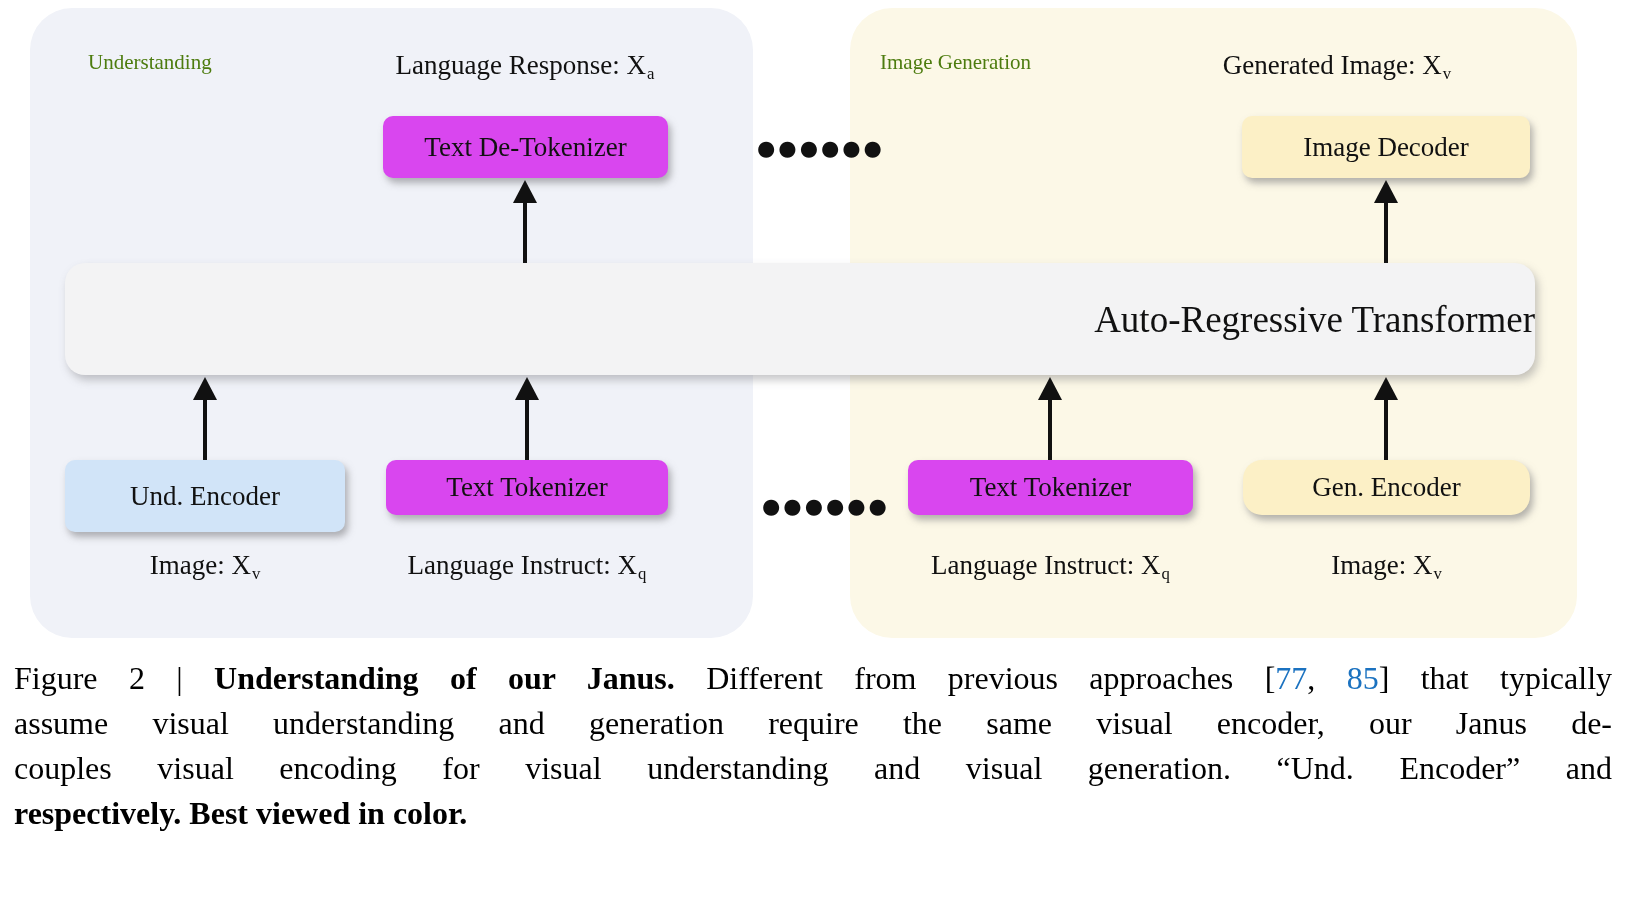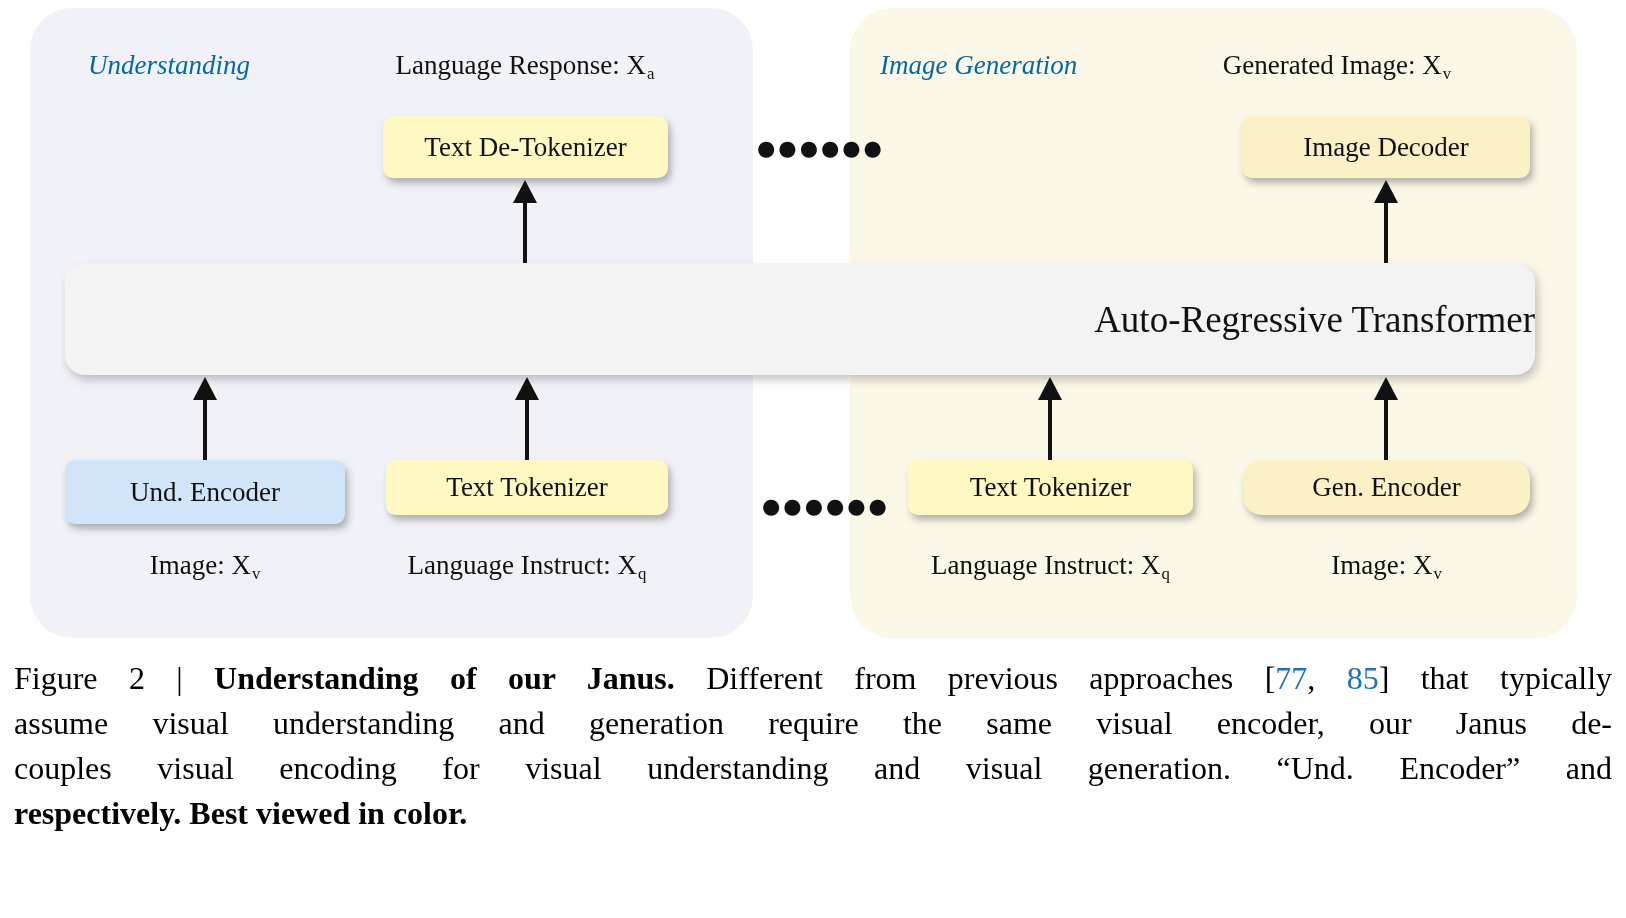--- a/index.html
+++ b/index.html
@@ -5,29 +5,29 @@
   html, body { margin: 0; padding: 0; background: #ffffff; }
   body { width: 1626px; height: 918px; font-family: "Liberation Serif", serif; color: #111; }
   .stage { position: relative; width: 1626px; height: 918px; overflow: hidden; background: #ffffff; }
 
   
   .panel { position: absolute; top: 8px; height: 630px; border-radius: 42px; }
   .panel-und { left: 30px; width: 723px; background: #f0f2f8; }
   .panel-gen { left: 850px; width: 727px; background: #fcf8e7; }
 
   
-  .sec-label { position: absolute; font-size: 27px; color: #0369a1; white-space: nowrap; font-style: italic; }
+  .sec-label { position: absolute; font-size: 21px; color: #4d7c0f; white-space: nowrap; }
   .io-label  { position: absolute; font-size: 27px; color: #111; white-space: nowrap; text-align: center; }
   .xsub { font-size: 0.62em; position: relative; top: 0.28em; margin-left: 1px; }
 
   
   .node { position: absolute; display: flex; align-items: center; justify-content: center;
           font-size: 27px; color: #111; border-radius: 10px;
           box-shadow: 3px 5px 7px rgba(108,108,112,0.50); white-space: nowrap; }
-  .node-gray   { background: #fef9c3; }
+  .node-gray   { background: #d946ef; }
   .node-blue   { background: #d1e4f8; }
   .node-yellow { background: #fcf0c6; }
 
   .ar-box { position: absolute; left: 65px; top: 263px; width: 1470px; height: 112px;
             background: #f3f3f4; border-radius: 20px; display: flex; align-items: center;
             justify-content: flex-end; font-size: 37px; color: #111;
             box-shadow: 3px 5px 9px rgba(120,120,124,0.42); }
 
   
   .arrow { position: absolute; width: 24px; display: flex; flex-direction: column; align-items: center; }
@@ -97,21 +97,21 @@
   </div>
   <div class="arrow" style="left:1038px; top:377px; height:83px;">
     <div class="head"></div>
     <div class="line"></div>
   </div>
   <div class="arrow" style="left:1374px; top:377px; height:83px;">
     <div class="head"></div>
     <div class="line"></div>
   </div>
 
-  <div class="node node-blue" style="left:65px; top:460px; width:280px; height:64px;">
+  <div class="node node-blue" style="left:65px; top:460px; width:280px; height:72px;">
     <span>Und. Encoder</span>
   </div>
   <div class="node node-gray" style="left:386px; top:460px; width:282px; height:55px;">
     <span>Text Tokenizer</span>
   </div>
   <div class="node node-gray" style="left:908px; top:460px; width:285px; height:55px;">
     <span>Text Tokenizer</span>
   </div>
   <div class="node node-yellow" style="left:1243px; top:460px; width:287px; height:55px;border-radius:19px;">
     <span>Gen. Encoder</span>

